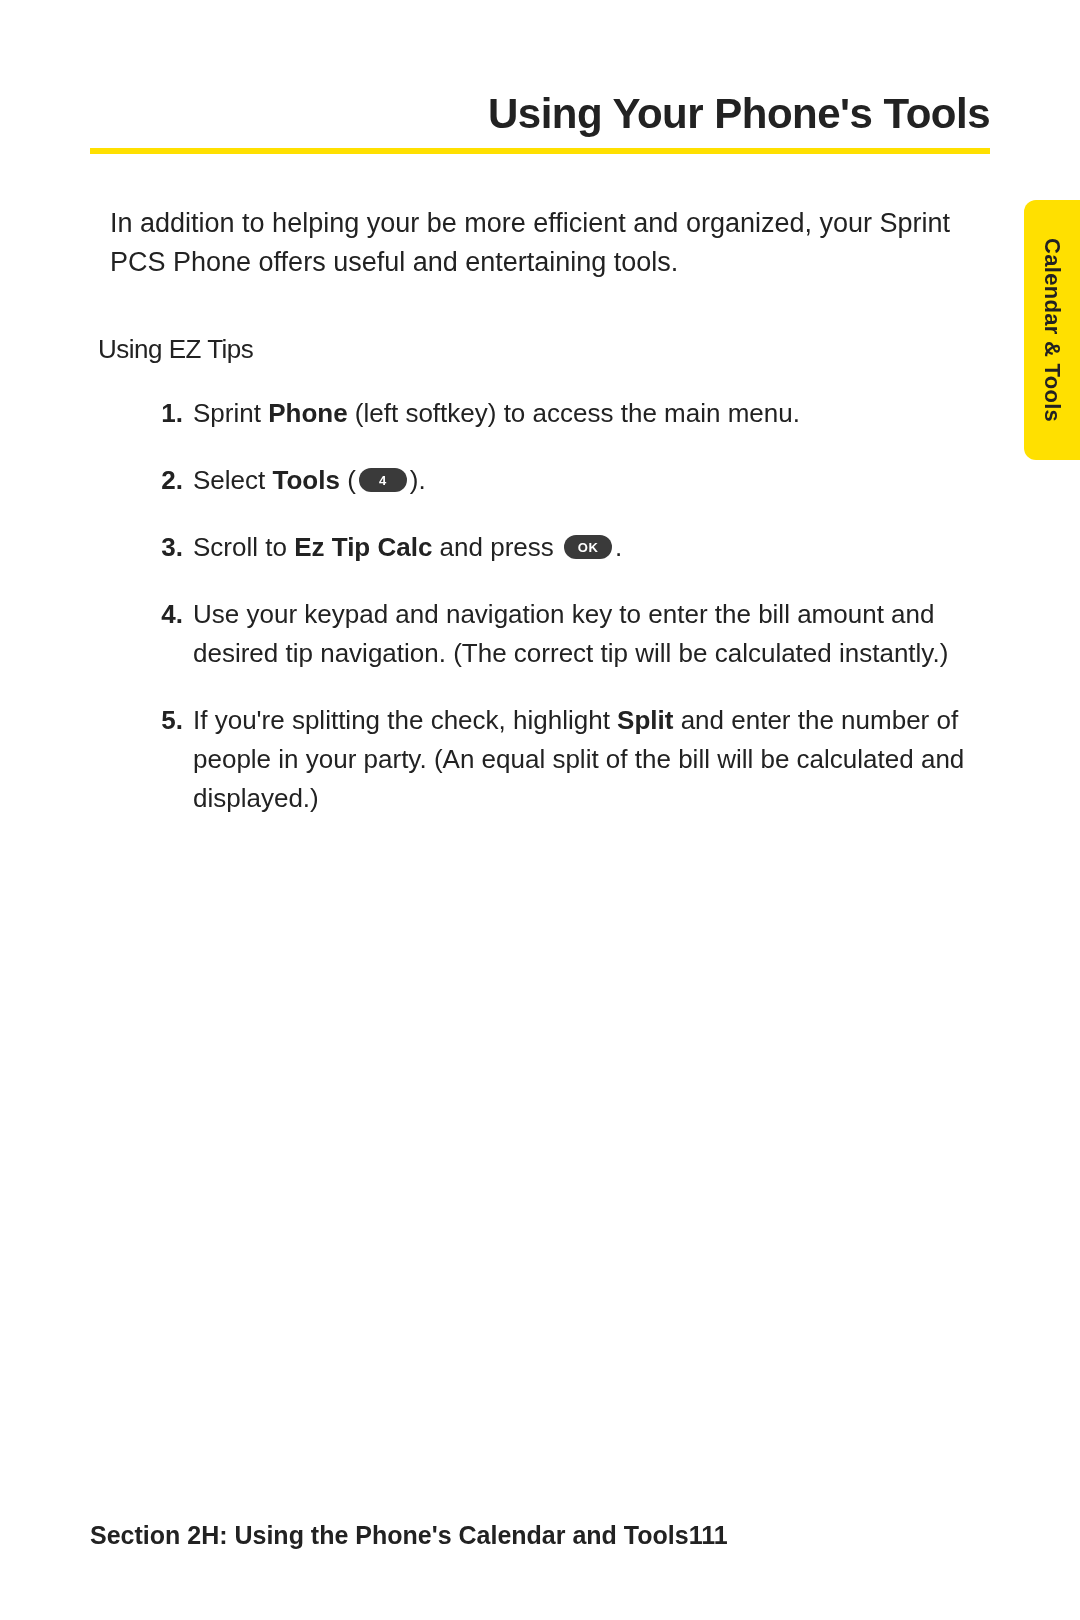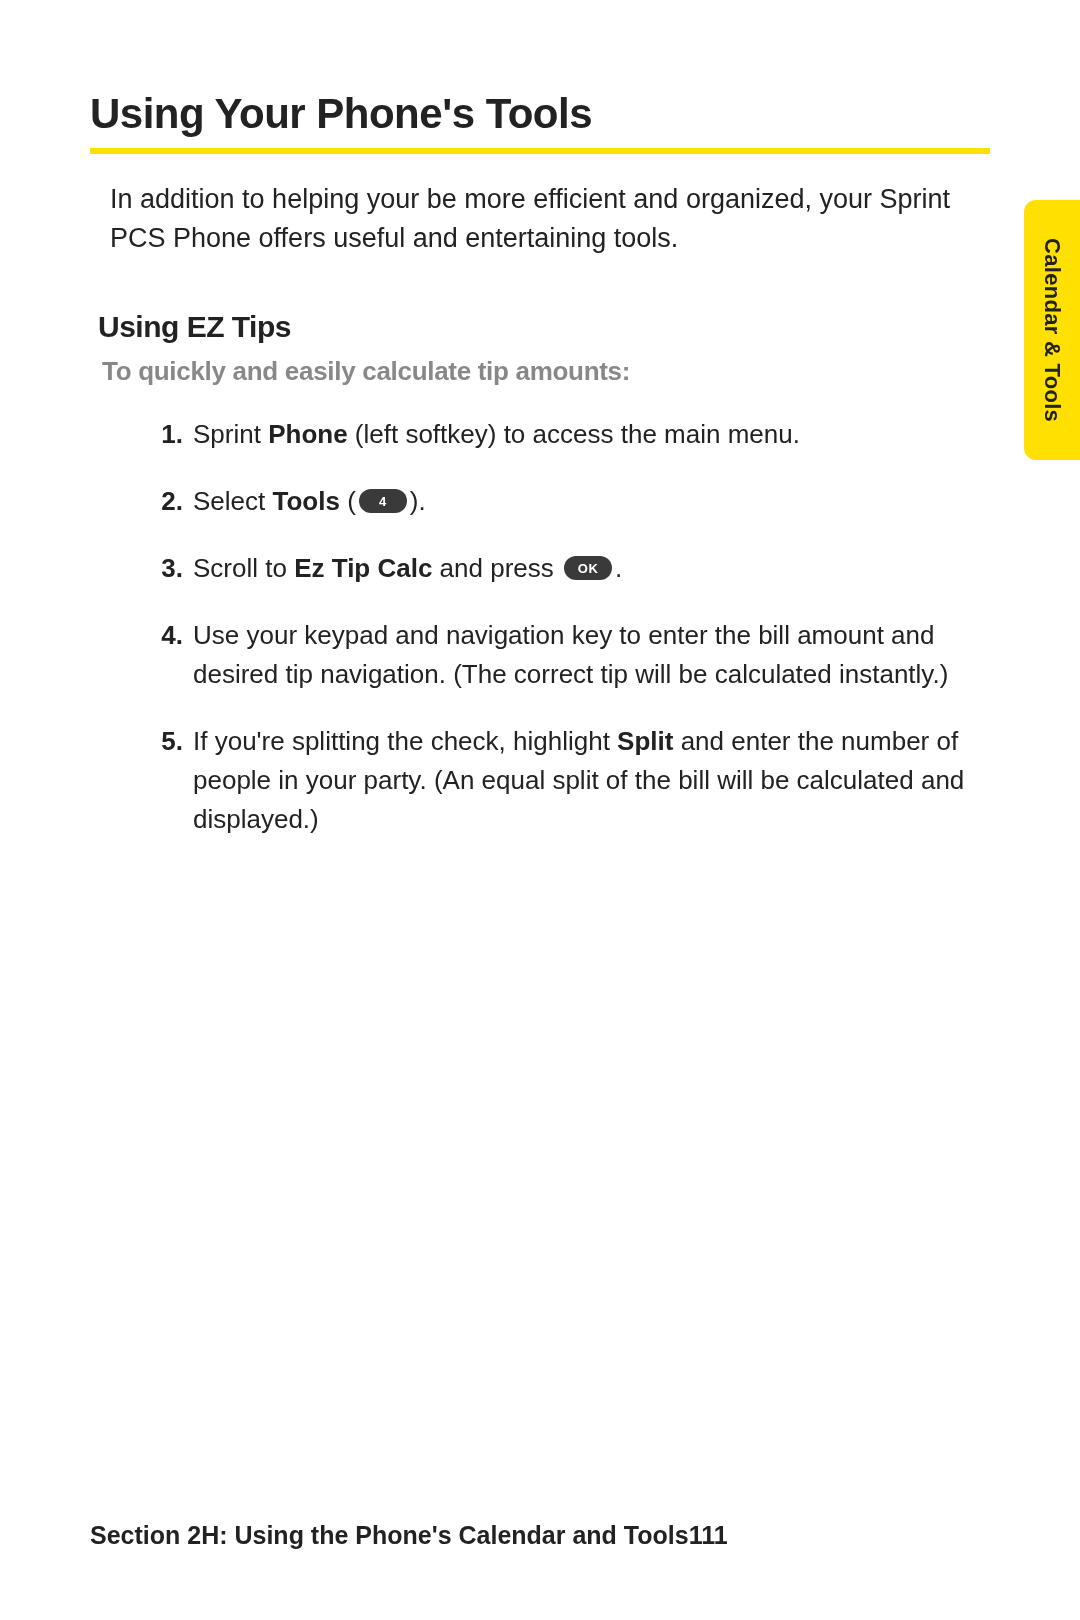--- a/index.html
+++ b/index.html
@@ -1,20 +1,20 @@
 <!DOCTYPE html>
 <html><head>
 <meta charset="utf-8">
 <style>
   * { margin: 0; padding: 0; box-sizing: border-box; }
   html, body { width: 1080px; height: 1620px; background: #fff; font-family: Arial, Helvetica, sans-serif; color: #222; position: relative; overflow: hidden; }
   .page { width: 1080px; height: 1620px; position: relative; padding: 90px 90px 60px 90px; }
-  .page-title { font-size: 42px; font-weight: bold; padding-bottom: 10px; border-bottom: 6px solid #ffe000; margin-bottom: 26px; letter-spacing: -0.5px; }
+  .page-title { font-size: 42px; font-weight: bold; padding-bottom: 10px; border-bottom: 6px solid #ffe000; margin-bottom: 50px; letter-spacing: -0.5px; text-align: right; }
   .intro-text { font-size: 27px; line-height: 1.45; margin: 0 0 52px 20px; }
-  .section-heading { font-size: 30px; font-weight: bold; margin: 0 0 12px 8px; letter-spacing: -0.5px; }
+  .section-heading { font-size: 26px; font-weight: normal; margin: 0 0 29px 8px; letter-spacing: -0.5px; }
   .lead-line { font-size: 26px; font-weight: bold; color: #888; margin: 0 0 28px 12px; letter-spacing: -0.3px; }
   ol.steps { list-style: none; margin-left: 45px; }
   ol.steps > li { font-size: 26px; line-height: 1.5; margin-bottom: 28px; padding-left: 58px; position: relative; }
   ol.steps > li .num { position: absolute; left: 0; top: 0; font-weight: bold; width: 48px; text-align: right; }
   .b { font-weight: bold; }
   .key { display: inline-flex; align-items: center; justify-content: center; background: #3a3a3a; color: #fff; font-size: 13px; font-weight: bold; border-radius: 14px; height: 24px; min-width: 48px; padding: 0 10px; vertical-align: middle; margin: 0 3px; position: relative; top: -2px; letter-spacing: 0.5px; }
   .side-tab { position: absolute; right: 0; top: 200px; width: 56px; height: 260px; background: #ffe000; border-top-left-radius: 12px; border-bottom-left-radius: 12px; display: flex; align-items: center; justify-content: center; }
   .side-tab .tab-label { writing-mode: vertical-rl; font-size: 22px; font-weight: bold; color: #222; letter-spacing: 0.3px; }
   .footer { position: absolute; left: 90px; right: 90px; bottom: 70px; display: flex; justify-content: flex-start; font-size: 25px; font-weight: bold; }
 </style>
@@ -22,21 +22,20 @@
 <body>
 
 <div class="page">
 
   <h1 class="page-title">Using Your Phone's Tools</h1>
 
   <p class="intro-text">In addition to helping your be more efficient and organized, your Sprint PCS Phone offers useful and entertaining tools.</p>
 
   <h2 class="section-heading">Using EZ Tips</h2>
 
-  <p class="lead-line">To quickly and easily calculate tip amounts:</p>
 
   <ol class="steps">
     <li>
       <span class="num">1.</span>
       <span>Sprint </span><span class="b">Phone</span><span> (left softkey) to access the main menu.</span>
     </li>
     <li>
       <span class="num">2.</span>
       <span>Select </span><span class="b">Tools</span><span> (</span><span class="key">4</span><span>).</span>
     </li>

